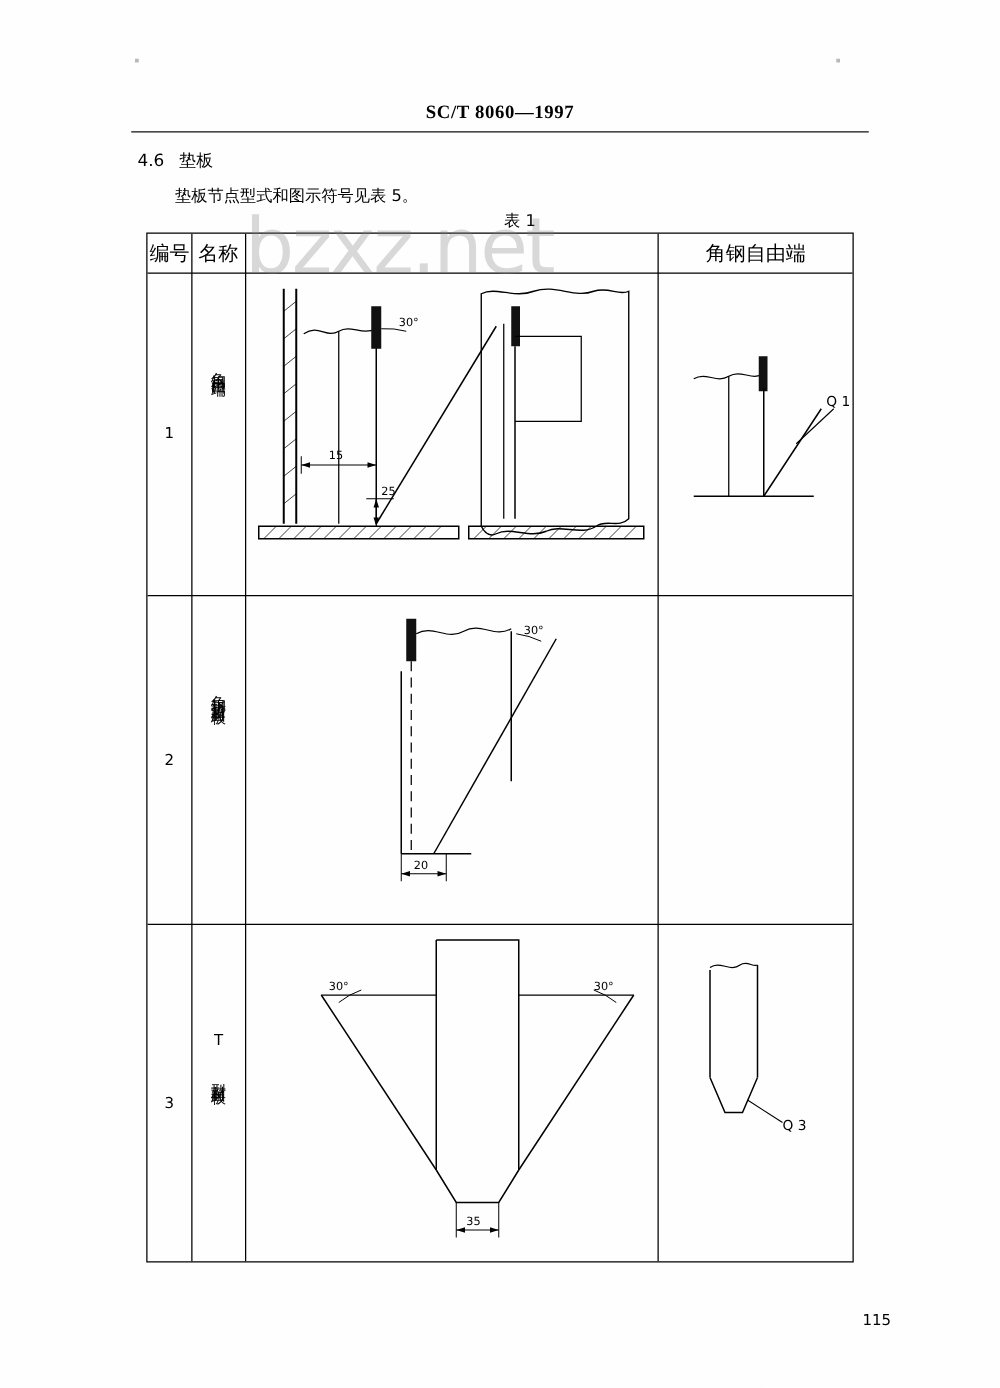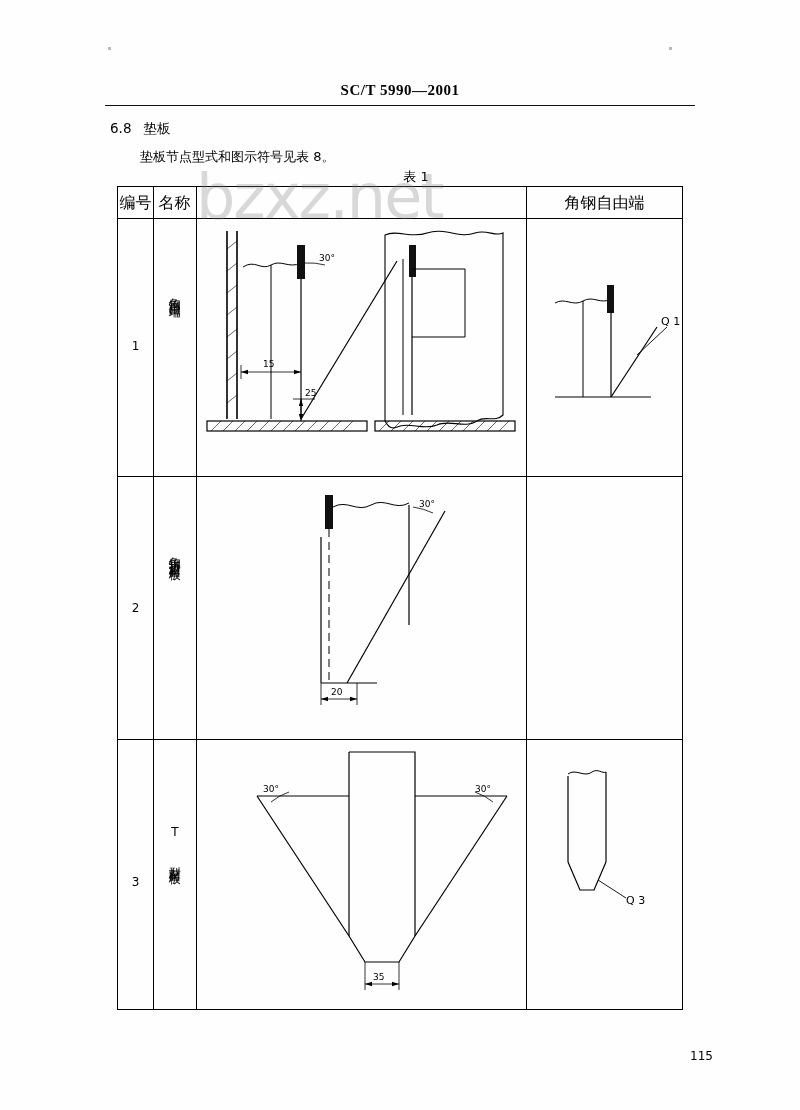--- a/index.html
+++ b/index.html
@@ -153,27 +153,27 @@
   }
 </style>
 </head>
 <body>
 
 <div class="page">
 
   <div class="dot-tl"></div>
   <div class="dot-tr"></div>
 
-  <div class="std-header">SC/T  5990—2001</div>
+  <div class="std-header">SC/T  8060—1997</div>
   <div class="header-rule"></div>
 
   <div class="section-title">
-    <span class="num">6.8</span><span>垫板</span>
+    <span class="num">4.6</span><span>垫板</span>
   </div>
-  <div class="section-body">垫板节点型式和图示符号见表 8。</div>
+  <div class="section-body">垫板节点型式和图示符号见表 5。</div>
   <div class="table-caption">表 1</div>
 
   <div class="watermark">bzxz.net</div>
 
   <div class="tbl">
 
     <div class="vline" style="left:35px;"></div>
     <div class="vline" style="left:78px;"></div>
     <div class="vline" style="left:408px;"></div>
 

